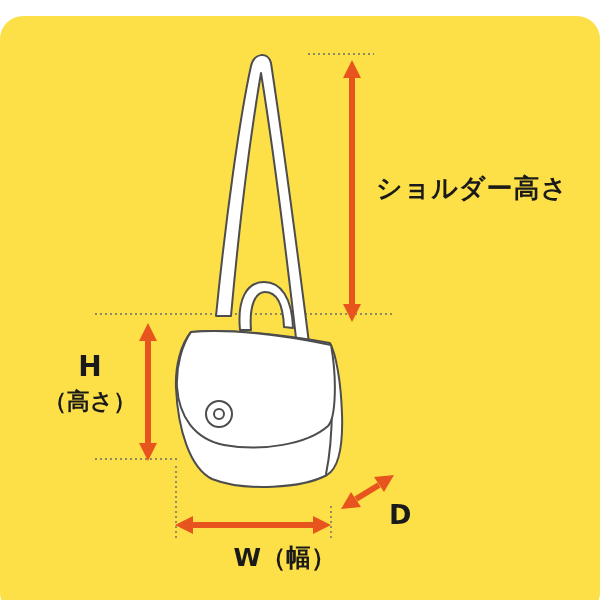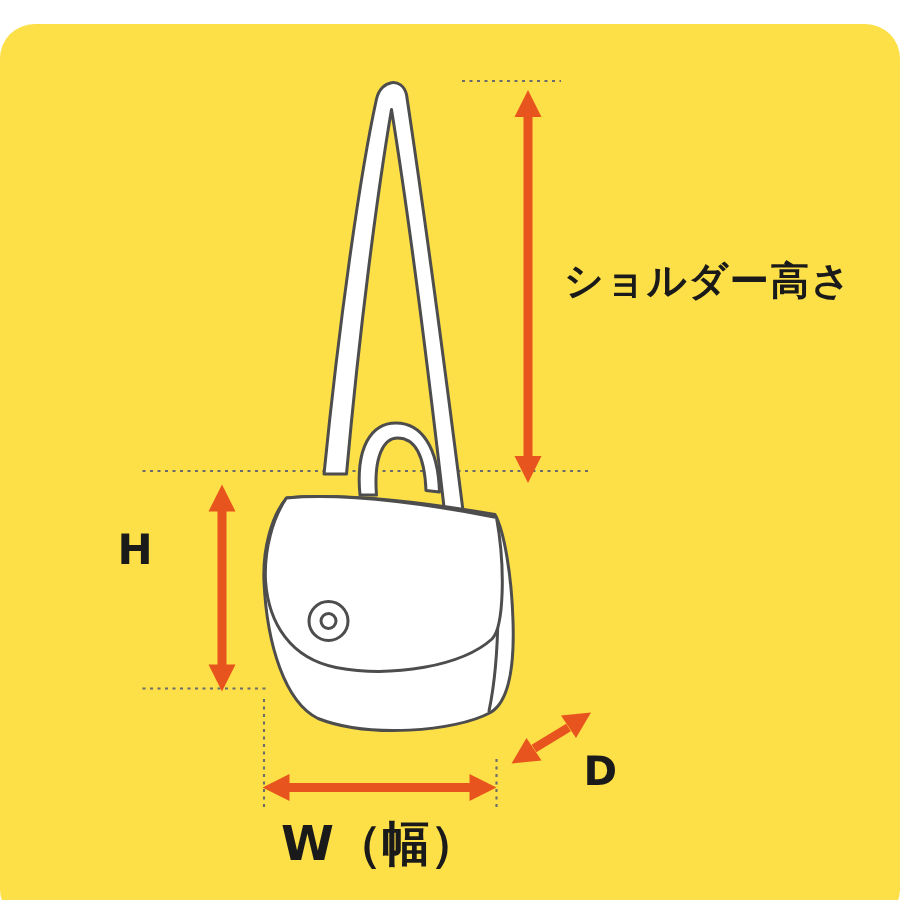--- a/index.html
+++ b/index.html
@@ -16,21 +16,21 @@
   .outline-stroke{fill:#ffffff;stroke:var(--outline);stroke-width:2;stroke-linejoin:round;stroke-linecap:round;}
   .line-only{fill:none;stroke:var(--outline);stroke-width:2;stroke-linecap:round;}
   .guide{stroke:var(--guide);stroke-width:1.4;stroke-dasharray:2 3;fill:none;}
   .arrow-shaft{stroke:var(--arrow);stroke-width:6;fill:none;}
   .arrow-head{fill:var(--arrow);stroke:none;}
   .label{position:absolute;color:var(--text);font-weight:600;line-height:1.2;white-space:nowrap;}
   .label-shoulder{left:376px;top:157px;font-size:26px;letter-spacing:1px;}
   .label-height{left:28px;top:334px;width:124px;text-align:center;}
   .label-height .letter{font-size:28px;}
   .label-height .sub{font-size:23px;margin-top:4px;}
-  .label-width{left:170px;top:527px;width:166px;text-align:center;font-size:32px;}
+  .label-width{left:170px;top:527px;width:166px;text-align:right;font-size:25px;}
   .label-depth{left:381px;top:483px;text-align:left;}
   .label-depth .letter{font-size:27px;margin-left:8px;}
   .label-depth .sub{font-size:23px;margin-top:3px;}
 </style>
 </head>
 <body>
 
 <div class="canvas">
 
   <svg class="diagram-svg" width="600" height="600" viewBox="0 0 600 600">
@@ -99,20 +99,21 @@
       <line class="arrow-shaft" x1="356" y1="483" x2="379" y2="469"></line>
       <polygon class="arrow-head" points="394,459 384,476 374,461"></polygon>
       <polygon class="arrow-head" points="341,493 361,491 351,476"></polygon>
     </g>
   </svg>
 
   <div class="label label-shoulder">ショルダー高さ</div>
 
   <div class="label label-height">
     <div class="letter">H</div>
+    <div class="sub">（高さ）</div>
   </div>
 
   <div class="label label-width">W（幅）</div>
 
   <div class="label label-depth">
     <div class="letter">D</div>
   </div>
 
 </div>
 

